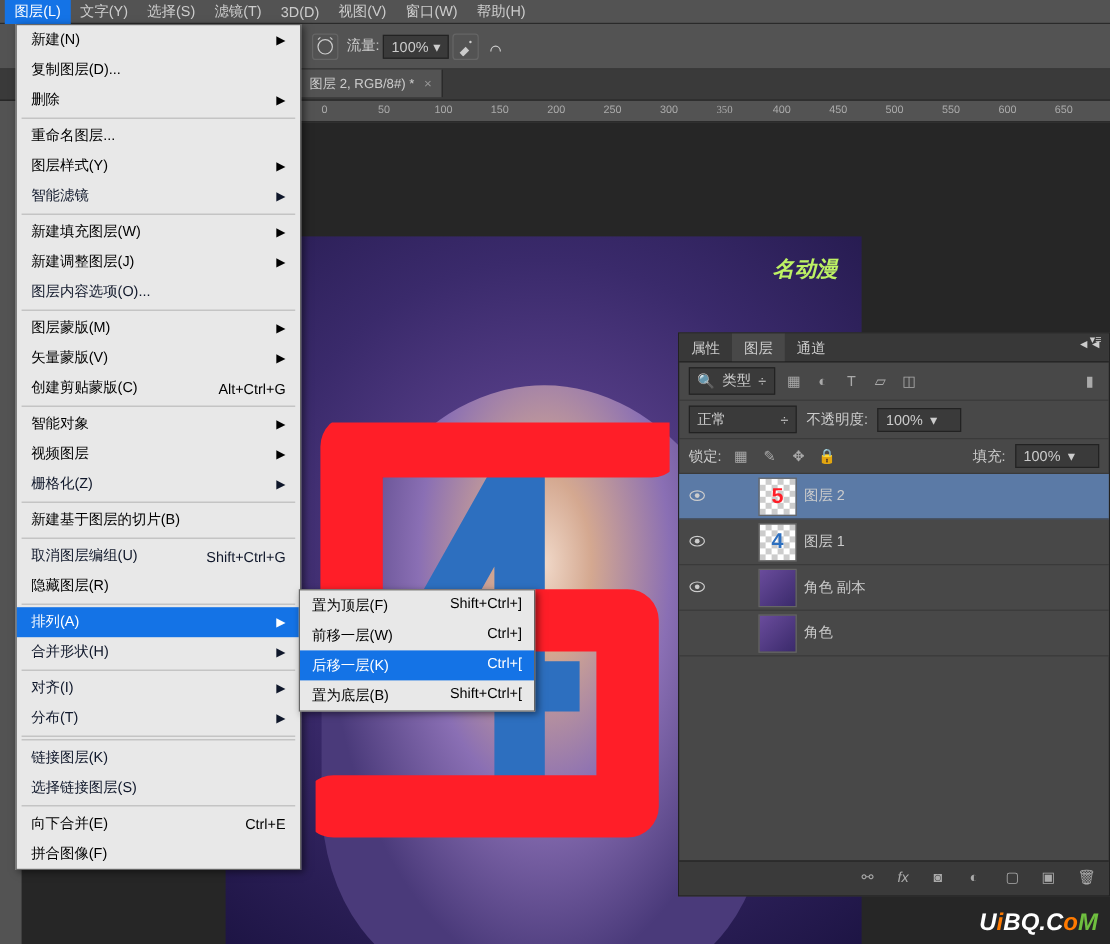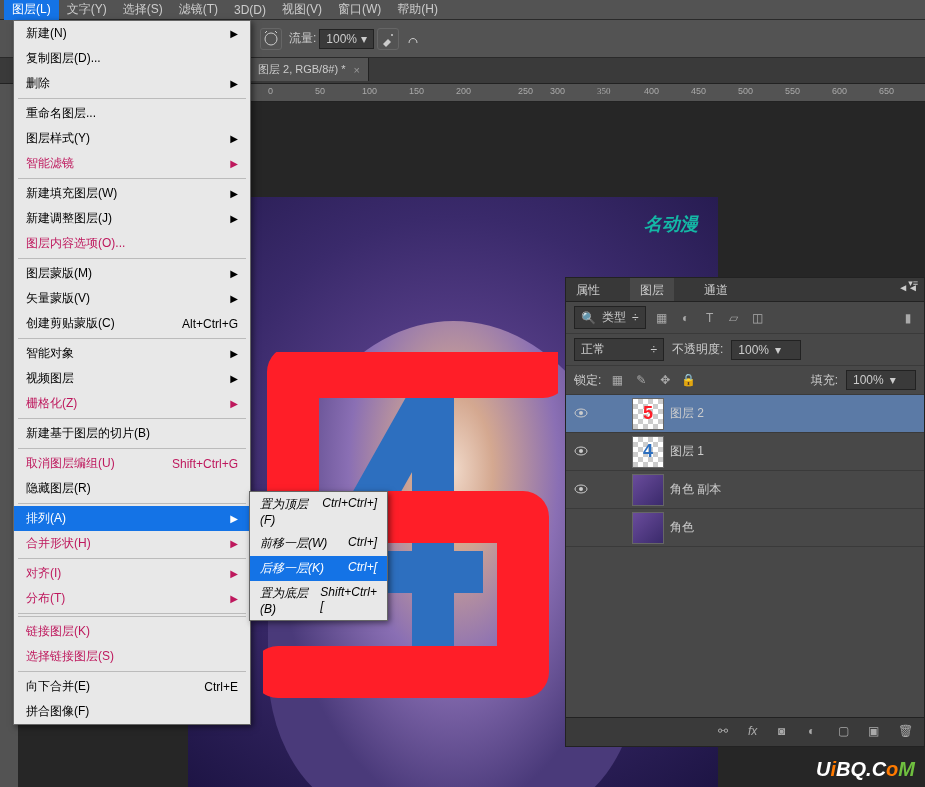--- a/index.html
+++ b/index.html
@@ -13,35 +13,35 @@
 .flow-box { background: #3a3a3a; border: 1px solid #222; padding: 2px 6px; display: flex; align-items: center; gap: 4px; }
 .tabbar { background: #3a3a3a; height: 26px; display: flex; align-items: flex-start; padding-left: 250px; border-bottom: 1px solid #222; }
 .doc-tab { background: #535353; padding: 4px 8px; font-size: 11px; border-right: 1px solid #222; display: flex; align-items: center; gap: 8px; }
 .tab-close { color: #999; }
 .ruler-h { background: #535353; height: 18px; border-bottom: 1px solid #222; margin-left: 18px; position: relative; overflow: hidden; }
 .ruler-h .tick { position: absolute; font-size: 9px; color: #aaa; top: 2px; }
 .canvas-area { position: absolute; left: 18px; top: 102px; right: 0; bottom: 0; background: #262626; overflow: hidden; }
 .artwork { position: absolute; left: 170px; top: 95px; width: 530px; height: 620px; }
 .art-bg { width: 100%; height: 100%; background: radial-gradient(circle at 50% 40%, #6a4c9c, #3a2a6b, #1a1240); }
 .character { position: absolute; left: 15%; top: 20%; width: 70%; height: 80%; background: radial-gradient(ellipse at 50% 30%, #f0d8c8 0%, #d4a890 15%, #8a6fb4 40%, #4a3a7a 70%); border-radius: 50% 50% 30% 30%; }
-.watermark-logo { position: absolute; right: 20px; top: 15px; color: #14b8a6; font-size: 18px; font-style: italic; font-weight: bold; }
+.watermark-logo { position: absolute; right: 20px; top: 15px; color: #bef264; font-size: 18px; font-style: italic; font-weight: bold; }
 .shape-5 { position: absolute; left: 245px; top: 250px; }
 .num-4 { position: absolute; left: 305px; top: 290px; }
 .dropdown { position: absolute; left: 13px; top: 20px; width: 238px; background: #e8e8e8; color: #000; border: 1px solid #666; box-shadow: 2px 2px 6px rgba(0,0,0,0.5); z-index: 100; font-size: 12px; }
 .dropdown-item { padding: 4px 12px; display: flex; justify-content: space-between; align-items: center; }
-.dropdown-item.disabled { color: #be185d; }
+.dropdown-item.disabled { color: #0f172a; }
 .dropdown-item.highlight { background: #1473e6; color: #fff; }
 .dropdown-sep { height: 1px; background: #bbb; margin: 2px 4px; }
 .arrow { font-size: 10px; }
-.submenu { position: absolute; left: 249px; top: 491px; width: 139px; background: #e8e8e8; color: #000; border: 1px solid #666; box-shadow: 2px 2px 6px rgba(0,0,0,0.5); z-index: 101; font-size: 12px; font-style: italic; }
+.submenu { position: absolute; left: 249px; top: 491px; width: 197px; background: #e8e8e8; color: #000; border: 1px solid #666; box-shadow: 2px 2px 6px rgba(0,0,0,0.5); z-index: 101; font-size: 12px; }
 .submenu-item { padding: 4px 10px; display: flex; justify-content: space-between; }
 .submenu-item.highlight { background: #1473e6; color: #fff; }
 .submenu-item.disabled { color: #999; }
 .layers-panel { position: absolute; right: 0; top: 277px; width: 360px; background: #484848; border: 1px solid #222; z-index: 50; }
-.panel-tabs { display: flex; background: #383838; height: 24px; border-bottom: 1px solid #222; gap: 20px; }
+.panel-tabs { display: flex; background: #383838; height: 24px; border-bottom: 1px solid #222; }
 .panel-tab { padding: 4px 10px; font-size: 12px; }
 .panel-tab.active { background: #484848; font-family: Liberation Serif, serif; }
 .panel-collapse { margin-left: auto; padding: 0 6px; font-size: 9px; }
 .panel-row { display: flex; align-items: center; padding: 4px 8px; gap: 8px; border-bottom: 1px solid #3a3a3a; }
 .select-box { background: #3a3a3a; border: 1px solid #222; padding: 2px 6px; display: flex; align-items: center; gap: 6px; min-width: 70px; }
 .mini-icon { width: 16px; height: 16px; display: inline-flex; align-items: center; justify-content: center; color: #aaa; }
 .layer-list { background: #484848; }
 .layer-row { display: flex; align-items: center; height: 38px; border-bottom: 1px solid #3a3a3a; }
 .layer-row.selected { background: #5b7aa6; }
 .eye-col { width: 30px; text-align: center; }
@@ -101,21 +101,21 @@
     <span class="tab-close">×</span>
   </div>
 </div>
 
 <div class="ruler-h" id="ruler">
     <span class="tick" style="left: 250px;">0</span>
     <span class="tick" style="left: 297px;">50</span>
     <span class="tick" style="left: 344px; text-align: right;">100</span>
     <span class="tick" style="left: 391px;">150</span>
     <span class="tick" style="left: 438px;">200</span>
-    <span class="tick" style="left: 500px;">250</span>
+    <span class="tick" style="left: 485px;">250</span>
     <span class="tick" style="left: 532px;">300</span>
     <span class="tick" style="left: 579px; font-family: Liberation Serif, serif;">350</span>
     <span class="tick" style="left: 626px;">400</span>
     <span class="tick" style="left: 673px;">450</span>
     <span class="tick" style="left: 720px;">500</span>
     <span class="tick" style="left: 767px;">550</span>
     <span class="tick" style="left: 814px;">600</span>
     <span class="tick" style="left: 861px;">650</span>
   </div>
 
@@ -239,21 +239,21 @@
       <span>Ctrl+E</span>
     </div>
     <div class="dropdown-item">
       <span>拼合图像(F)</span>
     </div>
   </div>
 
 <div class="submenu" id="submenu">
     <div class="submenu-item">
       <span>置为顶层(F)</span>
-      <span>Ctrl+Ctrl+]</span>
+      <span>Shift+Ctrl+]</span>
     </div>
     <div class="submenu-item">
       <span>前移一层(W)</span>
       <span>Ctrl+]</span>
     </div>
     <div class="submenu-item highlight">
       <span>后移一层(K)</span>
       <span>Ctrl+[</span>
     </div>
     <div class="submenu-item">

